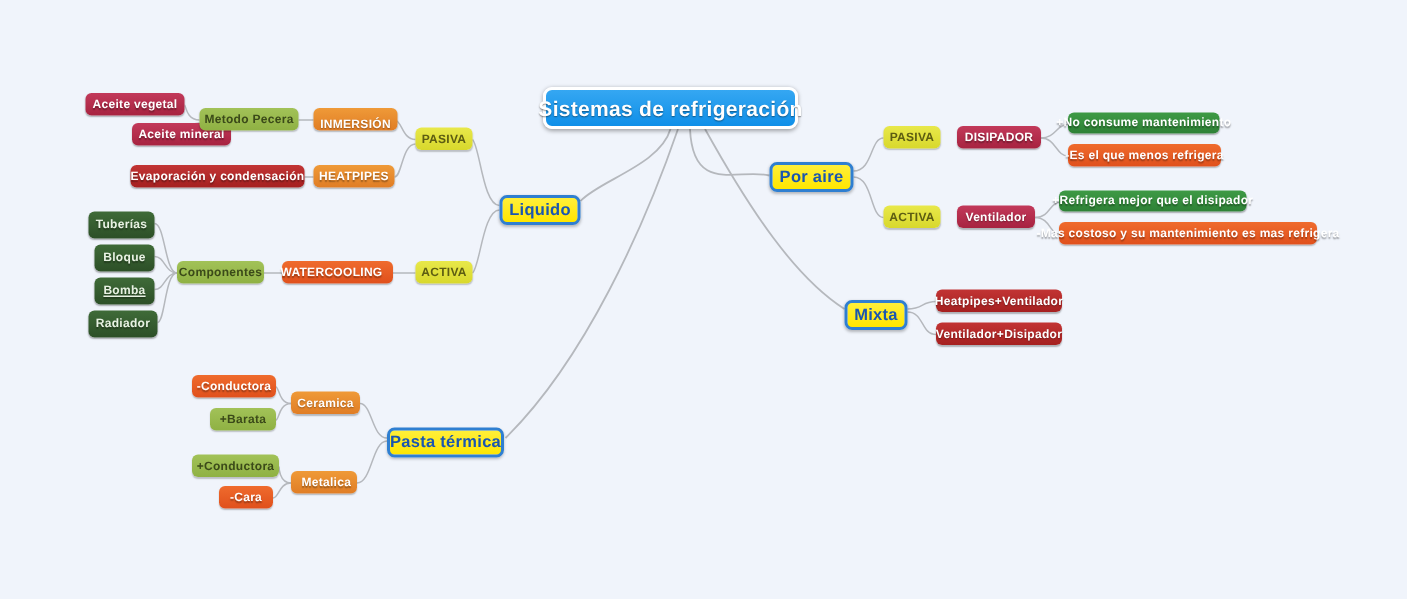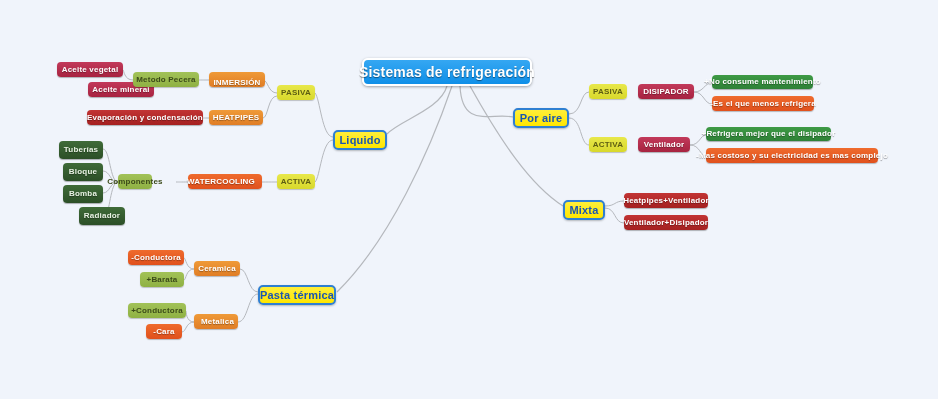--- a/index.html
+++ b/index.html
@@ -201,27 +201,27 @@
       </div>
       <div class="node n-olive" style="left: 277px; top: 85px; width: 38px;">
         <span>PASIVA</span>
       </div>
       <div class="node n-darkgreen" style="left: 59px; top: 141px; width: 44px;">
         <span>Tuberías</span>
       </div>
       <div class="node n-darkgreen" style="left: 63px; top: 163px; width: 40px;">
         <span>Bloque</span>
       </div>
-      <div class="node n-darkgreen" style="left: 63px; top: 185px; width: 40px;">
+      <div class="node n-darkgreen" style="left: 63px; top: 185px; width: 40px; text-decoration: underline;">
         <span>Bomba</span>
       </div>
-      <div class="node n-darkgreen" style="left: 59px; top: 207px; width: 46px; margin-left: 20px;">
+      <div class="node n-darkgreen" style="left: 59px; top: 207px; width: 46px;">
         <span>Radiador</span>
       </div>
-      <div class="node n-green" style="left: 118px; top: 174px; width: 34px;">
+      <div class="node n-green" style="left: 118px; top: 174px; width: 58px;">
         <span>Componentes</span>
       </div>
       <div class="node n-orangered" style="left: 188px; top: 174px; width: 74px; justify-content: flex-end;">
         <span>WATERCOOLING</span>
       </div>
       <div class="node n-olive" style="left: 277px; top: 174px; width: 38px;">
         <span>ACTIVA</span>
       </div>
       <div class="node n-olive" style="left: 589px; top: 84px; width: 38px;">
         <span>PASIVA</span>
@@ -238,21 +238,21 @@
       <div class="node n-olive" style="left: 589px; top: 137px; width: 38px;">
         <span>ACTIVA</span>
       </div>
       <div class="node n-crimson" style="left: 638px; top: 137px; width: 52px;">
         <span>Ventilador</span>
       </div>
       <div class="node n-emerald" style="left: 706px; top: 127px; width: 125px;">
         <span>+Refrigera mejor que el disipador</span>
       </div>
       <div class="node n-orangered" style="left: 706px; top: 148px; width: 172px;">
-        <span>-Mas costoso y su electricidad es mas complejo</span>
+        <span>-Mas costoso y su mantenimiento es mas refrigera</span>
       </div>
       <div class="node n-darkred" style="left: 624px; top: 193px; width: 84px;">
         <span>Heatpipes+Ventilador</span>
       </div>
       <div class="node n-darkred" style="left: 624px; top: 215px; width: 84px;">
         <span>Ventilador+Disipador</span>
       </div>
       <div class="node n-orangered" style="left: 128px; top: 250px; width: 56px;">
         <span>-Conductora</span>
       </div>

